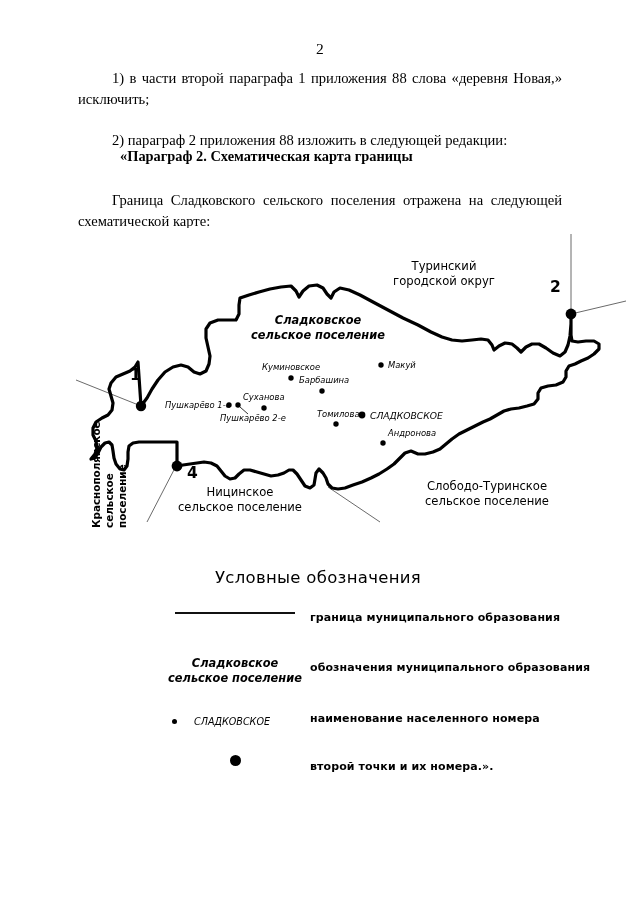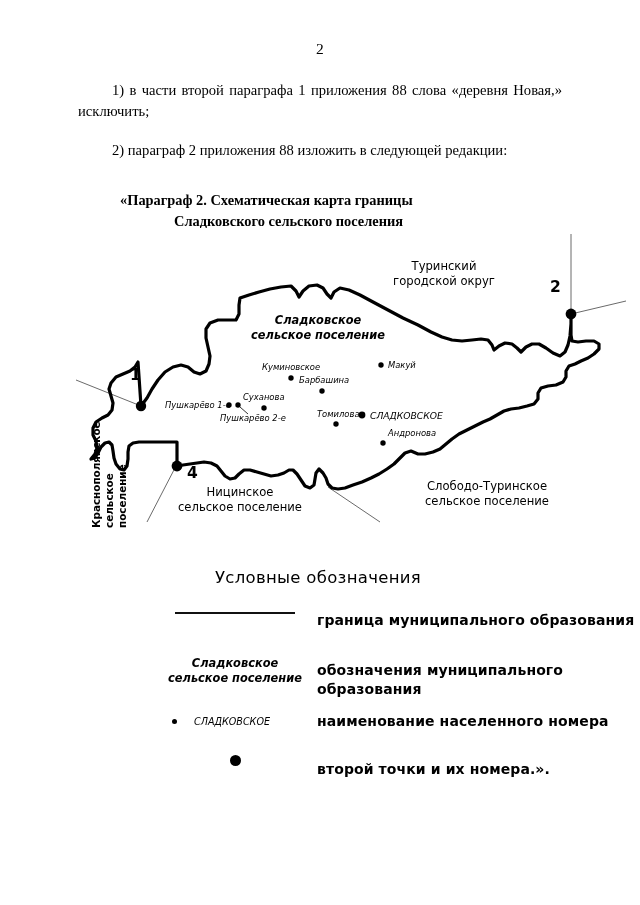--- a/index.html
+++ b/index.html
@@ -37,35 +37,35 @@
 
   .body-text {
     position: absolute;
     left: 78px;
     width: 484px;
     font-size: 14.6px;
     line-height: 1.42;
     text-align: justify;
     text-justify: inter-word;
   }
-  .body-text.p1 { top: 80px; }
-  .body-text.p2 { top: 140px; text-align: left; }
+  .body-text.p1 { top: 68px; }
+  .body-text.p2 { top: 130px; text-align: left; }
   .body-text.p4 { top: 190px; }
   .indent { display: inline-block; width: 34px; }
 
   .heading-block {
     position: absolute;
     left: 78px;
     top: 146px;
     width: 484px;
     font-weight: bold;
     font-size: 14.4px;
     line-height: 1.45;
   }
-  .heading-block .l1 { display: block; padding-left: 42px; margin-top: 44px; }
+  .heading-block .l1 { display: block; padding-left: 42px; }
   .heading-block .l2 { display: block; padding-left: 96px; }
 
   
   .map-wrap {
     position: absolute;
     left: 0;
     top: 228px;
     width: 640px;
     height: 320px;
   }
@@ -92,25 +92,24 @@
   .legend-sym {
     position: absolute;
     left: 160px;
     width: 150px;
     text-align: center;
   }
   .legend-desc {
     position: absolute;
     left: 310px;
     width: 320px;
-    font-size: 14px;
+    font-size: 11px;
     font-weight: bold;
     line-height: 1.35;
     letter-spacing: 0.1px;
-    margin-left: 7px;
   }
   .sym-line {
     display: block;
     width: 120px;
     height: 0;
     margin: 8px auto 0 auto;
     border-top: 2.4px solid #111;
   }
   .sym-name-mo {
     display: block;
@@ -157,23 +156,23 @@
 <div class="page">
 
   <div class="page-number">2</div>
 
   <div class="body-text p1"><span class="indent"></span><span>1) в части второй параграфа 1 приложения 88 слова «деревня Новая,» исключить;</span></div>
 
   <div class="body-text p2"><span class="indent"></span><span>2) параграф 2 приложения 88 изложить в следующей редакции:</span></div>
 
   <div class="heading-block">
     <span class="l1">«Параграф 2. Схематическая карта границы</span>
-    <span class="l2">Сладковского сельского поселения</span>
   </div>
 
+  <div class="body-text p4"><span class="indent"></span><span>Граница Сладковского сельского поселения отражена на следующей схематической карте:</span></div>
 
   <div class="map-wrap">
     <svg class="map-svg" width="640" height="320" viewBox="0 0 640 320" xmlns="http://www.w3.org/2000/svg">
 
       <g stroke="#333" stroke-width="0.7" fill="none">
         <line x1="80" y1="152" x2="141" y2="177"></line>
         <line x1="570" y1="10" x2="570" y2="86"></line>
         <line x1="570" y1="86" x2="620" y2="74"></line>
         <line x1="176" y1="237" x2="148" y2="290"></line>
         <line x1="327" y1="258" x2="372" y2="289"></line>

